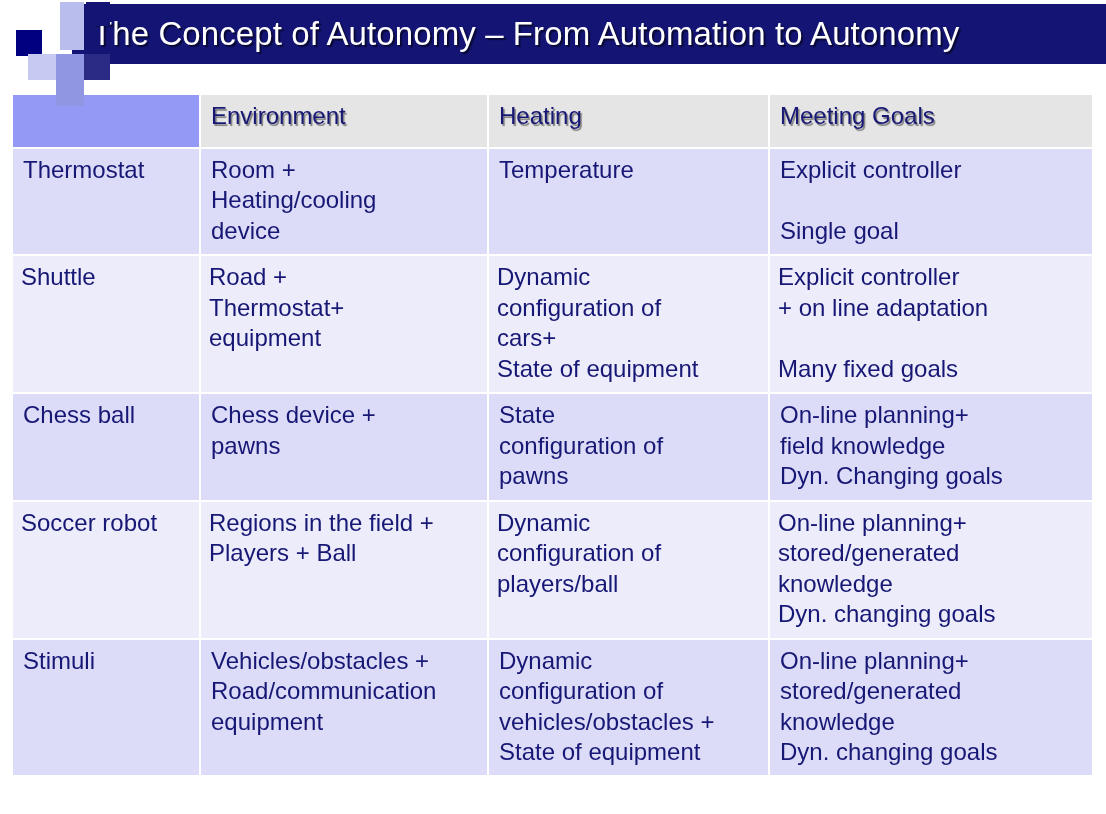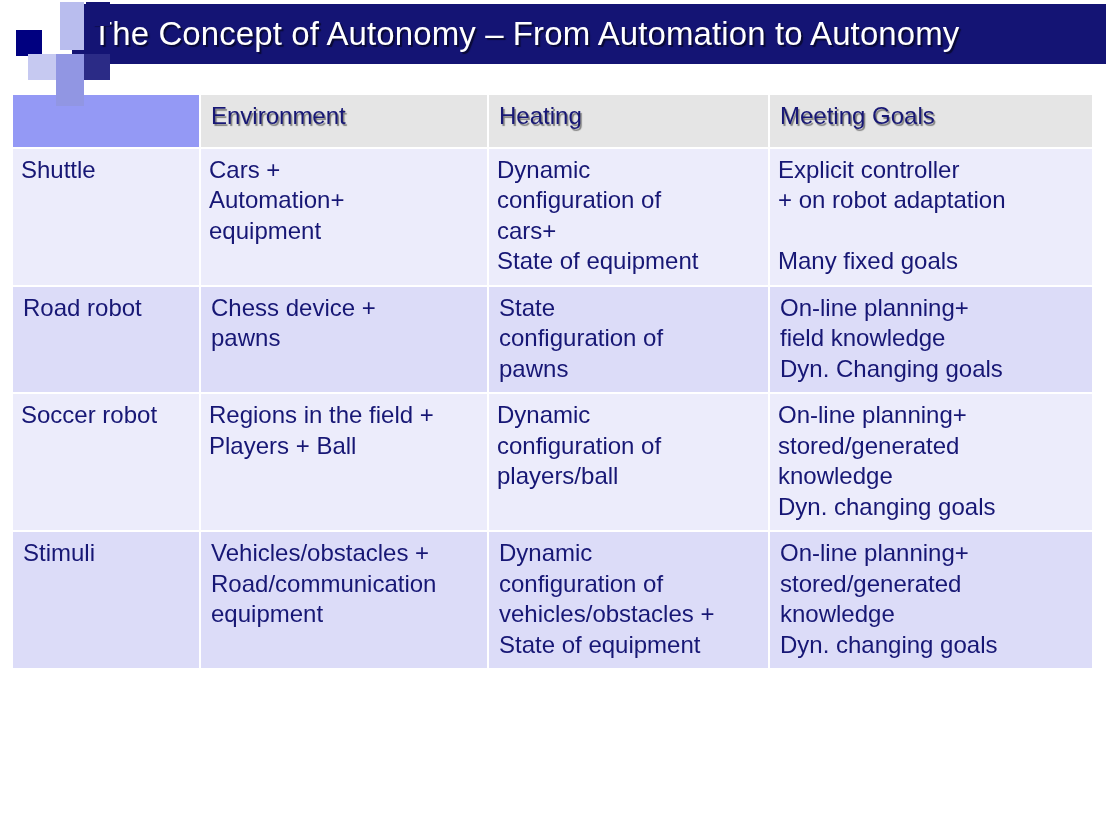--- a/index.html
+++ b/index.html
@@ -123,42 +123,58 @@
     </colgroup>
     <thead>
       <tr>
         <th class="corner"></th>
         <th>Environment</th>
         <th>Heating</th>
         <th>Meeting Goals</th>
       </tr>
     </thead>
     <tbody>
+        <tr class="shade-a">
+          <td>Thermostat</td>
+          <td class="cell-lines">
+            <span>Room +</span>
+            <span>Heating/cooling</span>
+            <span>device</span>
+          </td>
+          <td class="cell-lines">
+            <span>Temperature</span>
+          </td>
+          <td class="cell-lines">
+            <span>Explicit controller</span>
+            <span class="blank"></span>
+            <span>Single goal</span>
+          </td>
+        </tr>
         <tr class="shade-b">
           <td>Shuttle</td>
           <td class="cell-lines">
-            <span>Cars +</span>
-            <span>Automation+</span>
+            <span>Road +</span>
+            <span>Thermostat+</span>
             <span>equipment</span>
           </td>
           <td class="cell-lines">
             <span>Dynamic</span>
             <span>configuration of</span>
             <span>cars+</span>
             <span>State of  equipment</span>
           </td>
           <td class="cell-lines">
             <span>Explicit controller</span>
-            <span>+ on robot adaptation</span>
+            <span>+ on line adaptation</span>
             <span class="blank"></span>
             <span>Many fixed goals</span>
           </td>
         </tr>
         <tr class="shade-a">
-          <td>Road robot</td>
+          <td>Chess ball</td>
           <td class="cell-lines">
             <span>Chess device +</span>
             <span>pawns</span>
           </td>
           <td class="cell-lines">
             <span>State</span>
             <span>configuration of</span>
             <span>pawns</span>
           </td>
           <td class="cell-lines">

